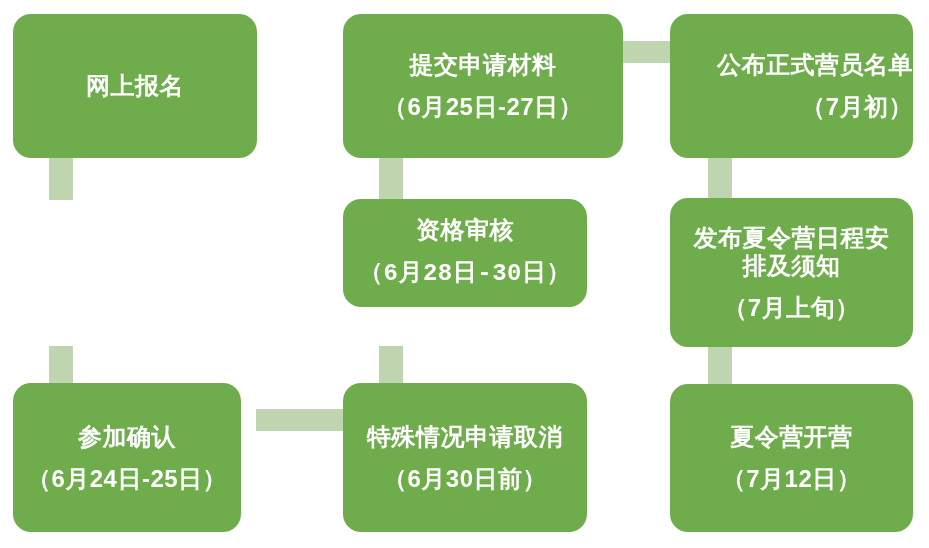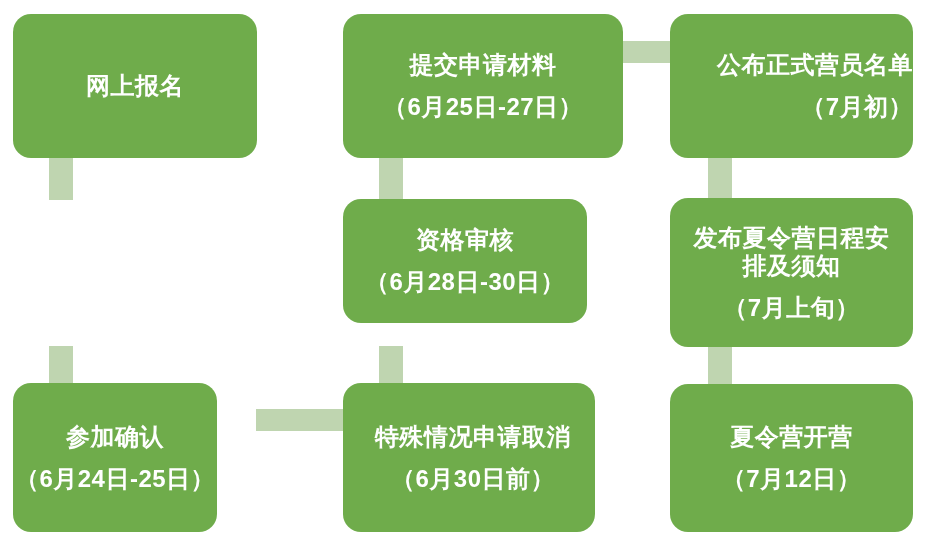--- a/index.html
+++ b/index.html
@@ -79,49 +79,49 @@
   <div class="box" style="left:670px; top:14px; width:243px; height:144px;align-items:flex-end;">
     <div class="para">
         <div class="line">公布正式营员名单</div>
       </div>
     <div class="para">
         <div class="line">（7月初）</div>
       </div>
   </div>
 
 
-  <div class="box" style="left:343px; top:199px; width:244px; height:124px;">
+  <div class="box" style="left:343px; top:199px; width:244px; height:108px;font-family:Liberation Mono, monospace;">
     <div class="para">
         <div class="line">资格审核</div>
       </div>
     <div class="para">
         <div class="line">（6月28日-30日）</div>
       </div>
   </div>
 
   <div class="box" style="left:670px; top:198px; width:243px; height:149px;">
     <div class="para">
       <div class="line">发布夏令营日程安</div>
       <div class="line">排及须知</div>
     </div>
     <div class="para">
         <div class="line">（7月上旬）</div>
       </div>
   </div>
 
-  <div class="box" style="left:13px; top:383px; width:204px; height:149px;">
+  <div class="box" style="left:13px; top:383px; width:228px; height:149px;">
     <div class="para">
         <div class="line">参加确认</div>
       </div>
     <div class="para">
         <div class="line">（6月24日-25日）</div>
       </div>
   </div>
 
-  <div class="box" style="left:343px; top:383px; width:244px; height:149px;padding-left:8px;">
+  <div class="box" style="left:343px; top:383px; width:244px; height:149px;">
     <div class="para">
         <div class="line">特殊情况申请取消</div>
       </div>
     <div class="para">
         <div class="line">（6月30日前）</div>
       </div>
   </div>
 
   <div class="box" style="left:670px; top:384px; width:243px; height:148px;">
     <div class="para">

